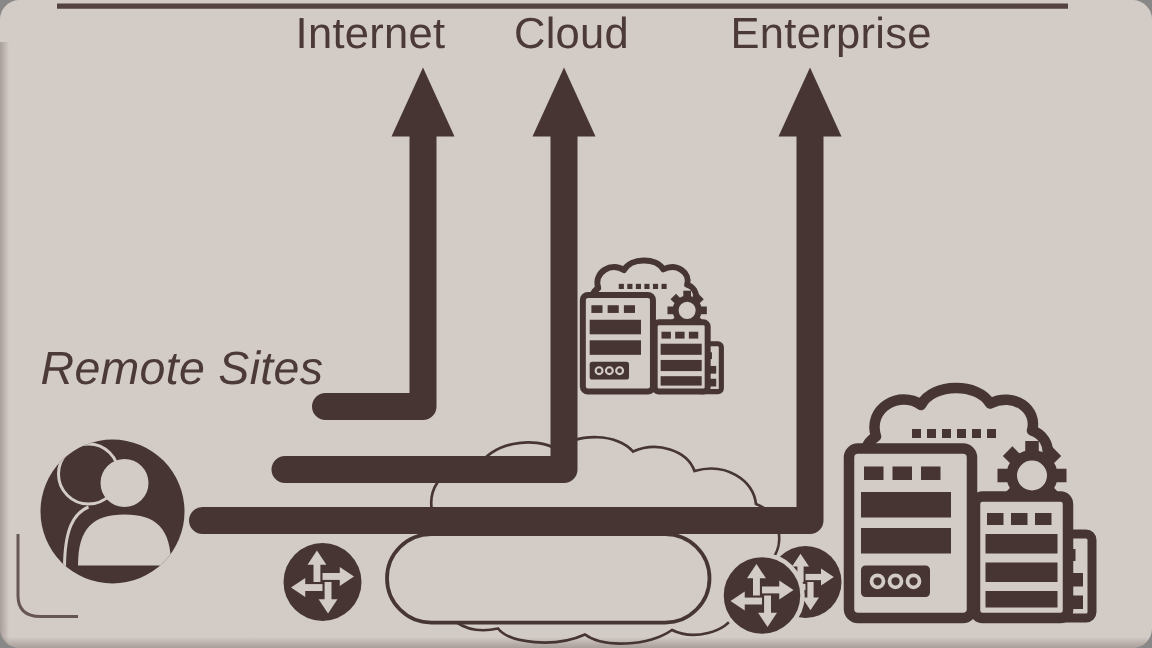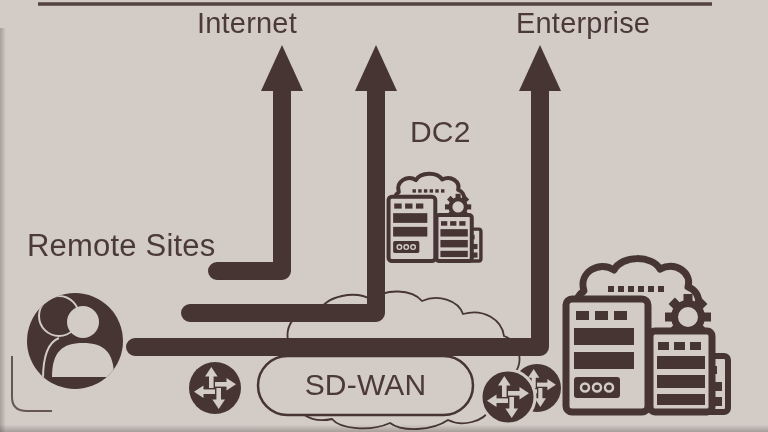--- a/index.html
+++ b/index.html
@@ -2,20 +2,21 @@
 <html><head>
 <meta charset="utf-8">
 <style>
   html,body{margin:0;padding:0;background:#888;}
   .canvas{
     position:relative;
     width:768px;height:432px;
     background:#d2cbc6;
     overflow:hidden;
     font-family:"Liberation Sans",sans-serif;
+    border-radius:13px;
   }
   .canvas svg{position:absolute;left:0;top:0;}
   .lbl{
     position:absolute;
     color:#4c3a38;
     white-space:nowrap;
     line-height:1.05;
     letter-spacing:0.2px;
   }
   .lbl.center{text-align:center;}
@@ -151,20 +152,19 @@
     <g transform="translate(508,397)">
       <circle r="27" fill="#463533" stroke="#d2cbc6" stroke-width="3"></circle>
       <use href="#router-cross"></use>
     </g>
 
     <use href="#dcicon" transform="translate(384,171) scale(0.57)"></use>
     <use href="#dcicon" transform="translate(558,254)"></use>
   </svg>
 
   <div class="lbl center" style="left:185px;top:8px;width:124px;font-size:29px;">Internet</div>
-  <div class="lbl center" style="left:516px;top:8px;width:132px;font-size:29px;text-align:center;">Enterprise</div>
-  <div class="lbl" style="left:27px;top:230px;font-size:31px;">Remote Sites</div>
-  <div class="lbl" style="left:410px;top:116px;font-size:30px;">DC2</div>
-  <div class="lbl center" style="left:258px;top:369px;width:215px;font-size:30px;">SD-WAN</div>
+  <div class="lbl center" style="left:331px;top:8px;width:100px;font-size:29px;">Cloud</div>
+  <div class="lbl center" style="left:487px;top:8px;width:132px;font-size:29px;text-align:center;">Enterprise</div>
+  <div class="lbl" style="left:27px;top:230px;font-size:31px;font-style:italic;">Remote Sites</div>
 
   <div class="edge-left"></div>
   <div class="edge-bottom"></div>
 </div>
 
 </body></html>

